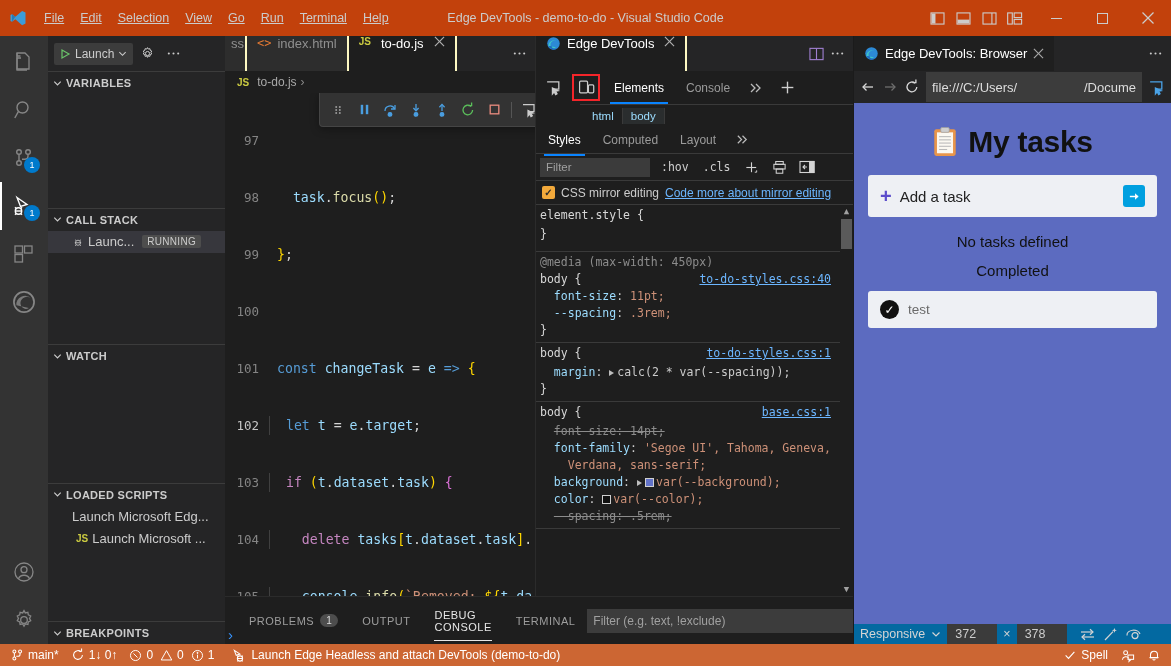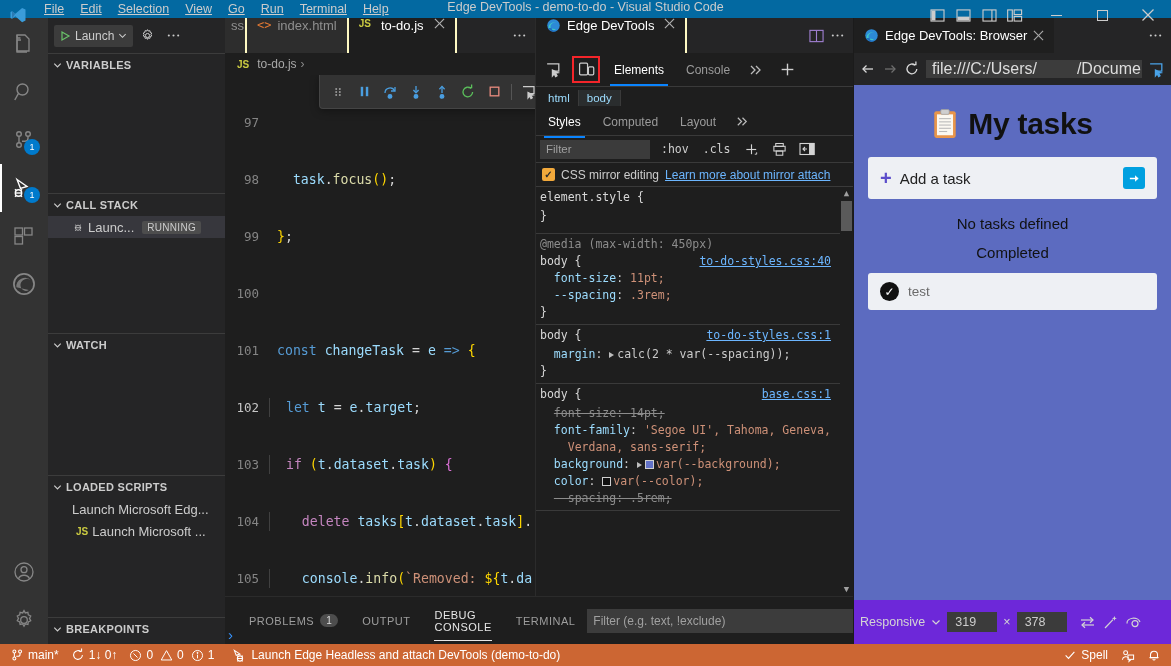--- a/index.html
+++ b/index.html
@@ -6,21 +6,21 @@
   html,body { width:1171px; height:666px; overflow:hidden; }
   body {
     font-family: "Liberation Sans", sans-serif;
     background:#1e1e1e; color:#cccccc; font-size:13px;
     -webkit-font-smoothing: antialiased;
   }
   .app { width:1171px; height:666px; display:flex; flex-direction:column; position:relative; }
 
   
   .titlebar {
-    height:18px; background:#0369a1; display:flex; 
+    height:36px; background:#c2410c; display:flex; align-items:center;
     flex:none; position:relative; color:#cccccc;
   }
   .vscode-logo { width:36px; height:30px; display:flex; align-items:center; justify-content:center; }
   .menu { display:flex; align-items:center; gap:0px; }
   .menu-item { padding:3px 8px; font-size:12.5px; color:#cccccc; cursor:default; white-space:nowrap;}
   .menu-item u { text-decoration:underline; }
   .title-center {
     position:absolute; left:0; right:0; text-align:center; font-size:12.5px;
     color:#cccccc; pointer-events:none;
   }
@@ -113,21 +113,21 @@
   
   .debug-float {
     position:absolute; top:0; height:34px; background:#333333; border:1px solid #454545;
     border-top:none; border-radius:0 0 4px 4px; display:flex; align-items:center; gap:2px;
     padding:0 6px; z-index:20; box-shadow:0 2px 8px rgba(0,0,0,.36);
   }
   .dbtn { width:24px; height:24px; display:flex; align-items:center; justify-content:center; }
 
   
   .devtools { display:flex; flex-direction:column; background:#1e1e1e; border-left:1px solid #2b2b2b;}
-  .dt-crumbs { height:22px; display:flex; align-items:center; font-size:11.5px; flex:none; background:#1e1e1e; padding-left:4px;}
+  .dt-crumbs { height:22px; display:flex; align-items:center; font-size:11.5px; flex:none; background:#1e1e1e; padding-left:4px;margin-left:44px;}
   .dt-crumb { padding:2px 8px; color:#9cdcfe; border-right:1px solid #3a3a3a;}
   .dt-crumb.sel { background:#2a2d2e; color:#9cdcfe;}
   .dt-toolbar { height:28px; display:flex; align-items:center; gap:6px; padding:0 4px; flex:none; border-bottom:1px solid #3a3a3a;}
   .dt-tab { font-size:12px; color:#9b9b9b; padding:4px 8px; position:relative;}
   .dt-tab.active { color:#ffffff; }
   .dt-tab.active:after { content:""; position:absolute; left:4px; right:4px; bottom:-5px; height:2px; background:#0a84ff;}
   .dt-filterbar { height:27px; display:flex; align-items:center; gap:8px; padding:0 4px; flex:none; border-bottom:1px solid #3a3a3a;}
   .dt-filter-input {
     flex:1; height:19px; background:#3b3b3b; border:1px solid #3b3b3b; color:#a0a0a0;
     font-size:11.5px; padding:0 5px; display:flex; align-items:center; max-width:110px;
@@ -153,39 +153,39 @@
   .sb-track { position:absolute; right:0; top:0; bottom:0; width:13px; background:#1e1e1e;}
   .sb-thumb { position:absolute; right:1px; width:11px; background:#5a5a5a; border-radius:0;}
 
   
   .browserpane { width:318px; flex:none; display:flex; flex-direction:column; background:#252526; border-left:1px solid #1b1b1b;}
   .bp-tabbar { height:35px; background:#252526; display:flex; align-items:stretch; flex:none;}
   .bp-tab { display:flex; align-items:center; gap:6px; padding:0 10px; font-size:13px; background:#1f1f1f; color:#ffffff;}
   .bp-url {
     height:32px; display:flex; align-items:center; gap:6px; padding:0 6px; flex:none; background:#252526;
   }
-  .urlbox { flex:1; height:18px; background:#3c3c3c; display:flex; align-items:center; padding:0 6px; font-size:16px; color:#dddddd; overflow:hidden; white-space:nowrap;gap:40px;}
+  .urlbox { flex:1; height:30px; background:#3c3c3c; display:flex; align-items:center; padding:0 6px; font-size:13px; color:#dddddd; overflow:hidden; white-space:nowrap;gap:40px;}
   .preview { flex:1; background:#5c6bc0; overflow:hidden; position:relative; padding:12px 14px;}
   .pv-title { display:flex; align-items:center; gap:10px; justify-content:center; margin:10px 0 16px;}
   .pv-title h1 { font-size:30px; color:#111111; font-weight:bold; letter-spacing:-.3px;}
   .pv-card {
     background:#eef0f4; border-radius:3px; padding:10px 12px; display:flex; align-items:center;
     color:#222; font-size:15px; margin-bottom:16px;
   }
   .plus { color:#5c4dcb; font-size:20px; font-weight:bold; margin-right:8px; line-height:1;}
   .arrow-btn {
     margin-left:auto; width:22px; height:22px; background:#00a0e0; color:#fff; display:flex;
     align-items:center; justify-content:center; border-radius:3px; font-size:13px;
   }
   .pv-center { text-align:center; color:#111; font-size:15px; margin:12px 0;}
   .pv-task { background:#eef0f4; border-radius:3px; padding:9px 12px; display:flex; align-items:center; gap:9px;}
   .pv-check { width:19px; height:19px; border-radius:50%; background:#111; color:#fff; display:flex; align-items:center; justify-content:center; font-size:12px;}
   .pv-task span.lbl { color:#6a6a6a; font-size:13.5px;}
   .device-bar {
-    height:44px; background:#6d28d9; display:flex; align-items:center; gap:6px; padding:0 6px; flex:none;
+    height:20px; background:#0369a1; display:flex; align-items:center; gap:6px; padding:0 6px; flex:none;
     font-size:12.5px; color:#d4d4d4;
   }
   .dim-input { background:#3b3b3b; color:#cccccc; font-size:12.5px; padding:2px 8px; min-width:50px; height:20px; display:flex; align-items:center;}
 
   
   .panel { height:48px; background:#1e1e1e; border-top:1px solid #2b2b2b; display:flex; align-items:center; flex:none; padding-left:12px;}
   .pn-tab { font-size:11px; letter-spacing:.5px; color:#9d9d9d; padding:0 12px; position:relative; display:flex; align-items:center; gap:6px;}
   .pn-tab.active { color:#e7e7e7; }
   .pn-tab.active:after { content:""; position:absolute; left:12px; right:12px; bottom:-8px; height:1px; background:#e7e7e7;}
   .pn-badge { background:#4d4d4d; color:#ddd; border-radius:9px; font-size:10px; padding:1px 6px;}
@@ -731,21 +731,21 @@
                     <rect x="10.6" y="1.5" width="4.4" height="11" fill="#d4d4d4"></rect>
                     <path d="M8 7 L4 7 M6 5 L4 7 L6 9"></path>
                   </svg>
               </span>
             </div>
           </div>
 
           <div class="mirror-row">
             <span class="chk">✓</span>
             <span>CSS mirror editing</span>
-            <a class="mirror-link">Learn more about mirror attach</a>
+            <a class="mirror-link">Code more about mirror editing</a>
           </div>
 
           <div class="styles-body">
 
             <div class="rule" style="padding-bottom:8px;">
               <div class="sel-name">element.style {</div>
               <div class="sel-name" style="margin-top:2px;">}</div>
             </div>
 
             <div class="rule">
@@ -928,21 +928,21 @@
         </div>
       </div>
 
       <div class="device-bar">
         <span>Responsive</span>
         <span>
           <svg width="10" height="10" viewBox="0 0 10 10" fill="none" stroke="#d4d4d4" stroke-width="1.2">
               <path d="M1.5 3.5 L5 7 L8.5 3.5"></path>
             </svg>
         </span>
-        <div class="dim-input">319</div>
+        <div class="dim-input">372</div>
         <span>×</span>
         <div class="dim-input">378</div>
         <span style="margin-left:6px;">
           <svg width="17" height="17" viewBox="0 0 17 17" fill="none" stroke="#d4d4d4" stroke-width="1.2">
               <path d="M2 6 h12"></path>
               <path d="M11 3.2 L14 6 L11 8.8"></path>
               <path d="M15 11 h-12"></path>
               <path d="M6 8.2 L3 11 L6 13.8"></path>
             </svg>
         </span>

